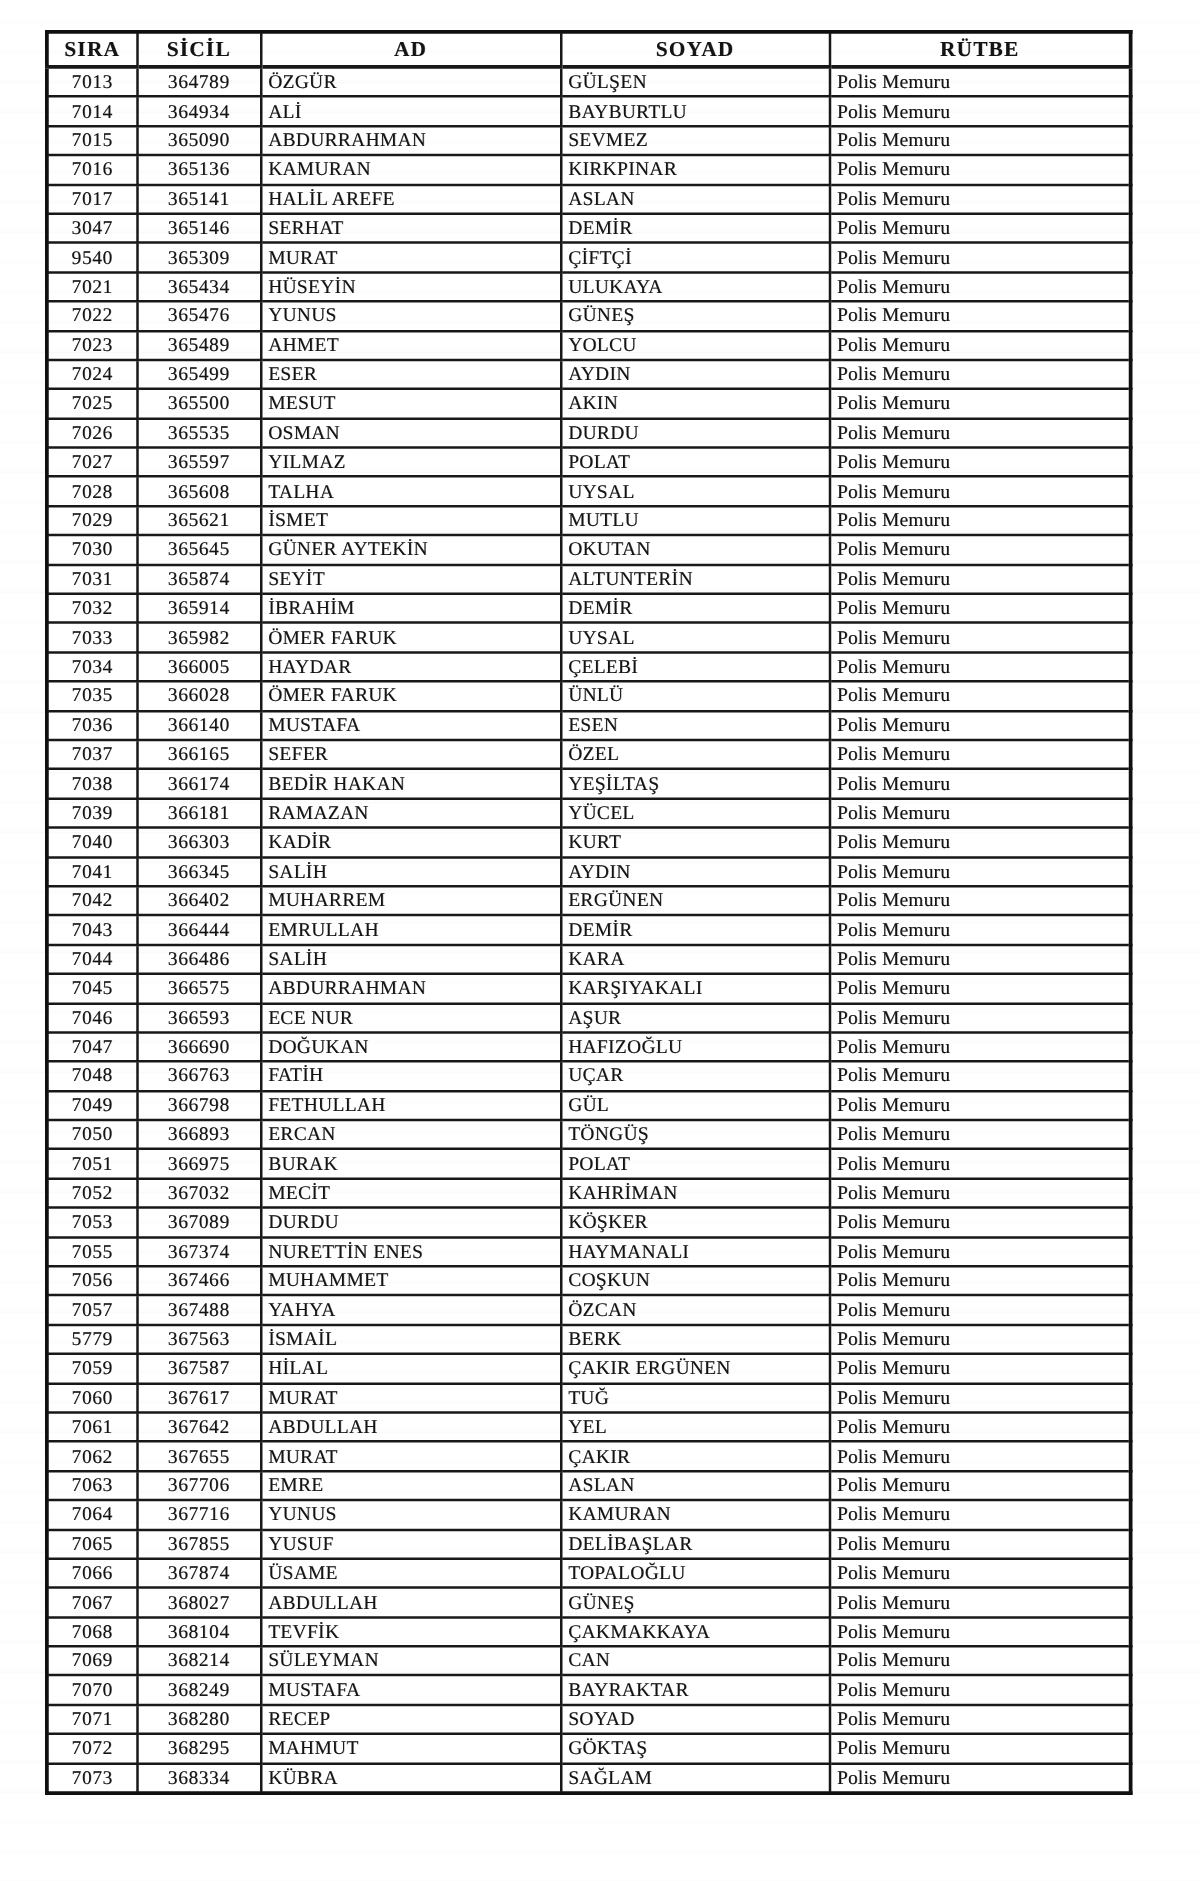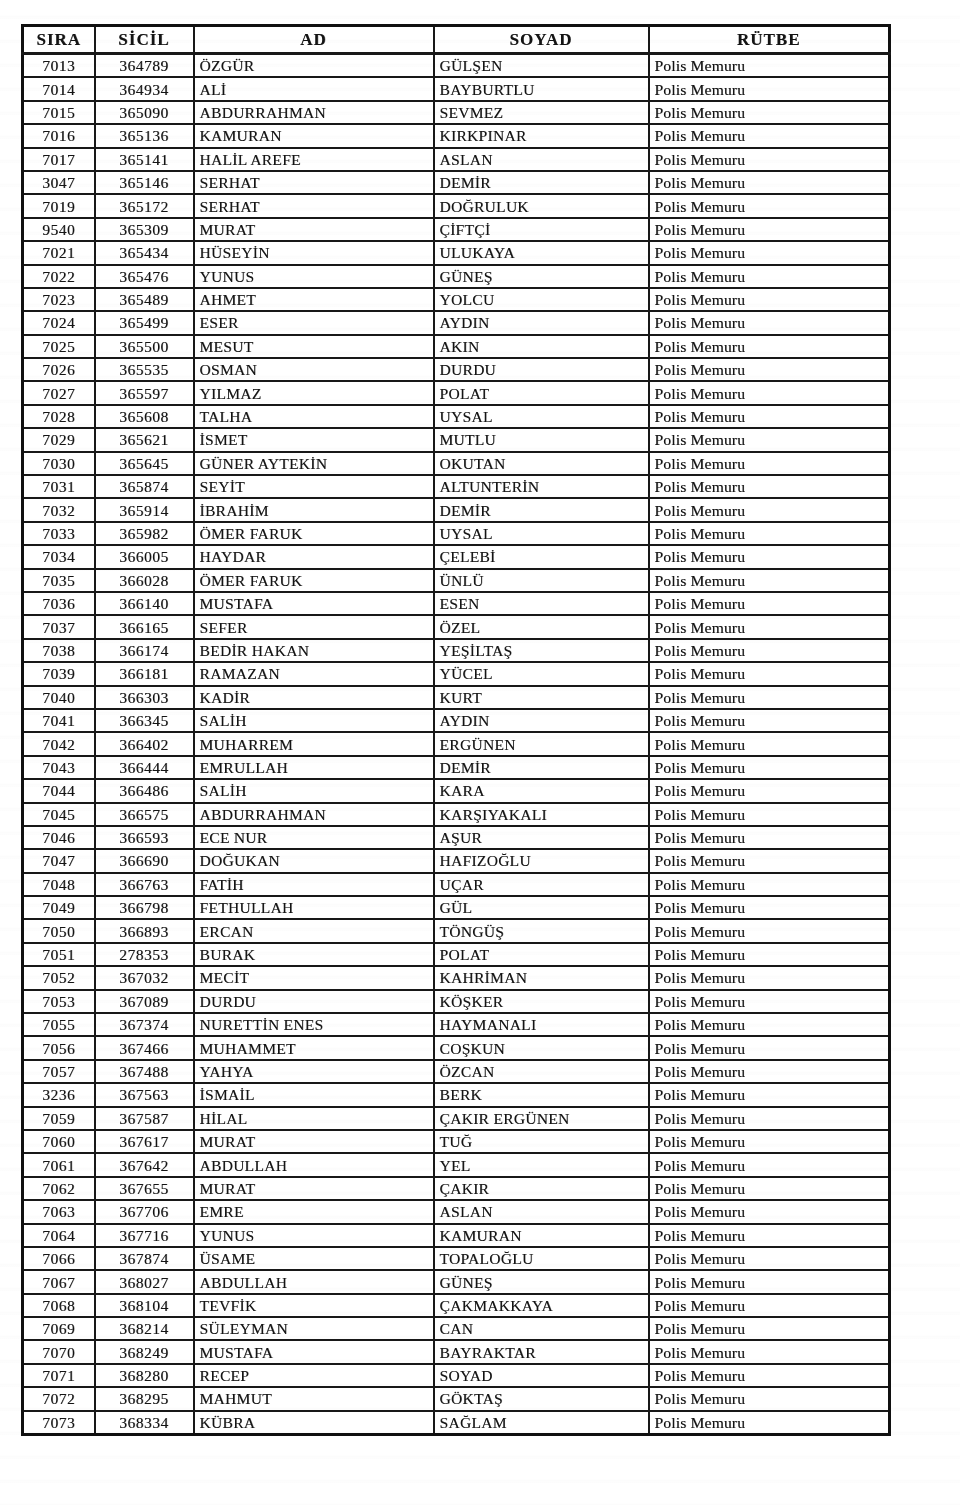--- a/index.html
+++ b/index.html
@@ -15,21 +15,21 @@
     overflow: hidden;
     font-family: "Liberation Serif", "DejaVu Serif", serif;
     
     background-image:
       repeating-linear-gradient(0deg,
         rgba(0,0,0,0.015) 0px, rgba(0,0,0,0.0) 2px, rgba(0,0,0,0.0) 22px,
         rgba(0,0,0,0.02) 23px, rgba(0,0,0,0.0) 24px);
   }
   table.roster {
     position: absolute;
-    left: 21px;
+    left: 36px;
     top: 24px;
     width: 867px;
     border-collapse: collapse;
     table-layout: fixed;
     border: 3px solid #101010;
   }
   table.roster th,
   table.roster td {
     border: 2px solid #181818;
     overflow: hidden;
@@ -123,27 +123,20 @@
           <td class="c-rutbe">Polis Memuru</td>
         </tr>
         <tr>
           <td class="c-sira">3047</td>
           <td class="c-sicil">365146</td>
           <td class="c-ad">SERHAT</td>
           <td class="c-soyad">DEMİR</td>
           <td class="c-rutbe">Polis Memuru</td>
         </tr>
         <tr>
-          <td class="c-sira">7019</td>
-          <td class="c-sicil">365172</td>
-          <td class="c-ad">SERHAT</td>
-          <td class="c-soyad">DOĞRULUK</td>
-          <td class="c-rutbe">Polis Memuru</td>
-        </tr>
-        <tr>
           <td class="c-sira">9540</td>
           <td class="c-sicil">365309</td>
           <td class="c-ad">MURAT</td>
           <td class="c-soyad">ÇİFTÇİ</td>
           <td class="c-rutbe">Polis Memuru</td>
         </tr>
         <tr>
           <td class="c-sira">7021</td>
           <td class="c-sicil">365434</td>
           <td class="c-ad">HÜSEYİN</td>
@@ -348,21 +341,21 @@
         </tr>
         <tr>
           <td class="c-sira">7050</td>
           <td class="c-sicil">366893</td>
           <td class="c-ad">ERCAN</td>
           <td class="c-soyad">TÖNGÜŞ</td>
           <td class="c-rutbe">Polis Memuru</td>
         </tr>
         <tr>
           <td class="c-sira">7051</td>
-          <td class="c-sicil">278353</td>
+          <td class="c-sicil">366975</td>
           <td class="c-ad">BURAK</td>
           <td class="c-soyad">POLAT</td>
           <td class="c-rutbe">Polis Memuru</td>
         </tr>
         <tr>
           <td class="c-sira">7052</td>
           <td class="c-sicil">367032</td>
           <td class="c-ad">MECİT</td>
           <td class="c-soyad">KAHRİMAN</td>
           <td class="c-rutbe">Polis Memuru</td>
@@ -389,21 +382,21 @@
           <td class="c-rutbe">Polis Memuru</td>
         </tr>
         <tr>
           <td class="c-sira">7057</td>
           <td class="c-sicil">367488</td>
           <td class="c-ad">YAHYA</td>
           <td class="c-soyad">ÖZCAN</td>
           <td class="c-rutbe">Polis Memuru</td>
         </tr>
         <tr>
-          <td class="c-sira">3236</td>
+          <td class="c-sira">5779</td>
           <td class="c-sicil">367563</td>
           <td class="c-ad">İSMAİL</td>
           <td class="c-soyad">BERK</td>
           <td class="c-rutbe">Polis Memuru</td>
         </tr>
         <tr>
           <td class="c-sira">7059</td>
           <td class="c-sicil">367587</td>
           <td class="c-ad">HİLAL</td>
           <td class="c-soyad">ÇAKIR ERGÜNEN</td>
@@ -435,20 +428,27 @@
           <td class="c-sicil">367706</td>
           <td class="c-ad">EMRE</td>
           <td class="c-soyad">ASLAN</td>
           <td class="c-rutbe">Polis Memuru</td>
         </tr>
         <tr>
           <td class="c-sira">7064</td>
           <td class="c-sicil">367716</td>
           <td class="c-ad">YUNUS</td>
           <td class="c-soyad">KAMURAN</td>
+          <td class="c-rutbe">Polis Memuru</td>
+        </tr>
+        <tr>
+          <td class="c-sira">7065</td>
+          <td class="c-sicil">367855</td>
+          <td class="c-ad">YUSUF</td>
+          <td class="c-soyad">DELİBAŞLAR</td>
           <td class="c-rutbe">Polis Memuru</td>
         </tr>
         <tr>
           <td class="c-sira">7066</td>
           <td class="c-sicil">367874</td>
           <td class="c-ad">ÜSAME</td>
           <td class="c-soyad">TOPALOĞLU</td>
           <td class="c-rutbe">Polis Memuru</td>
         </tr>
         <tr>

